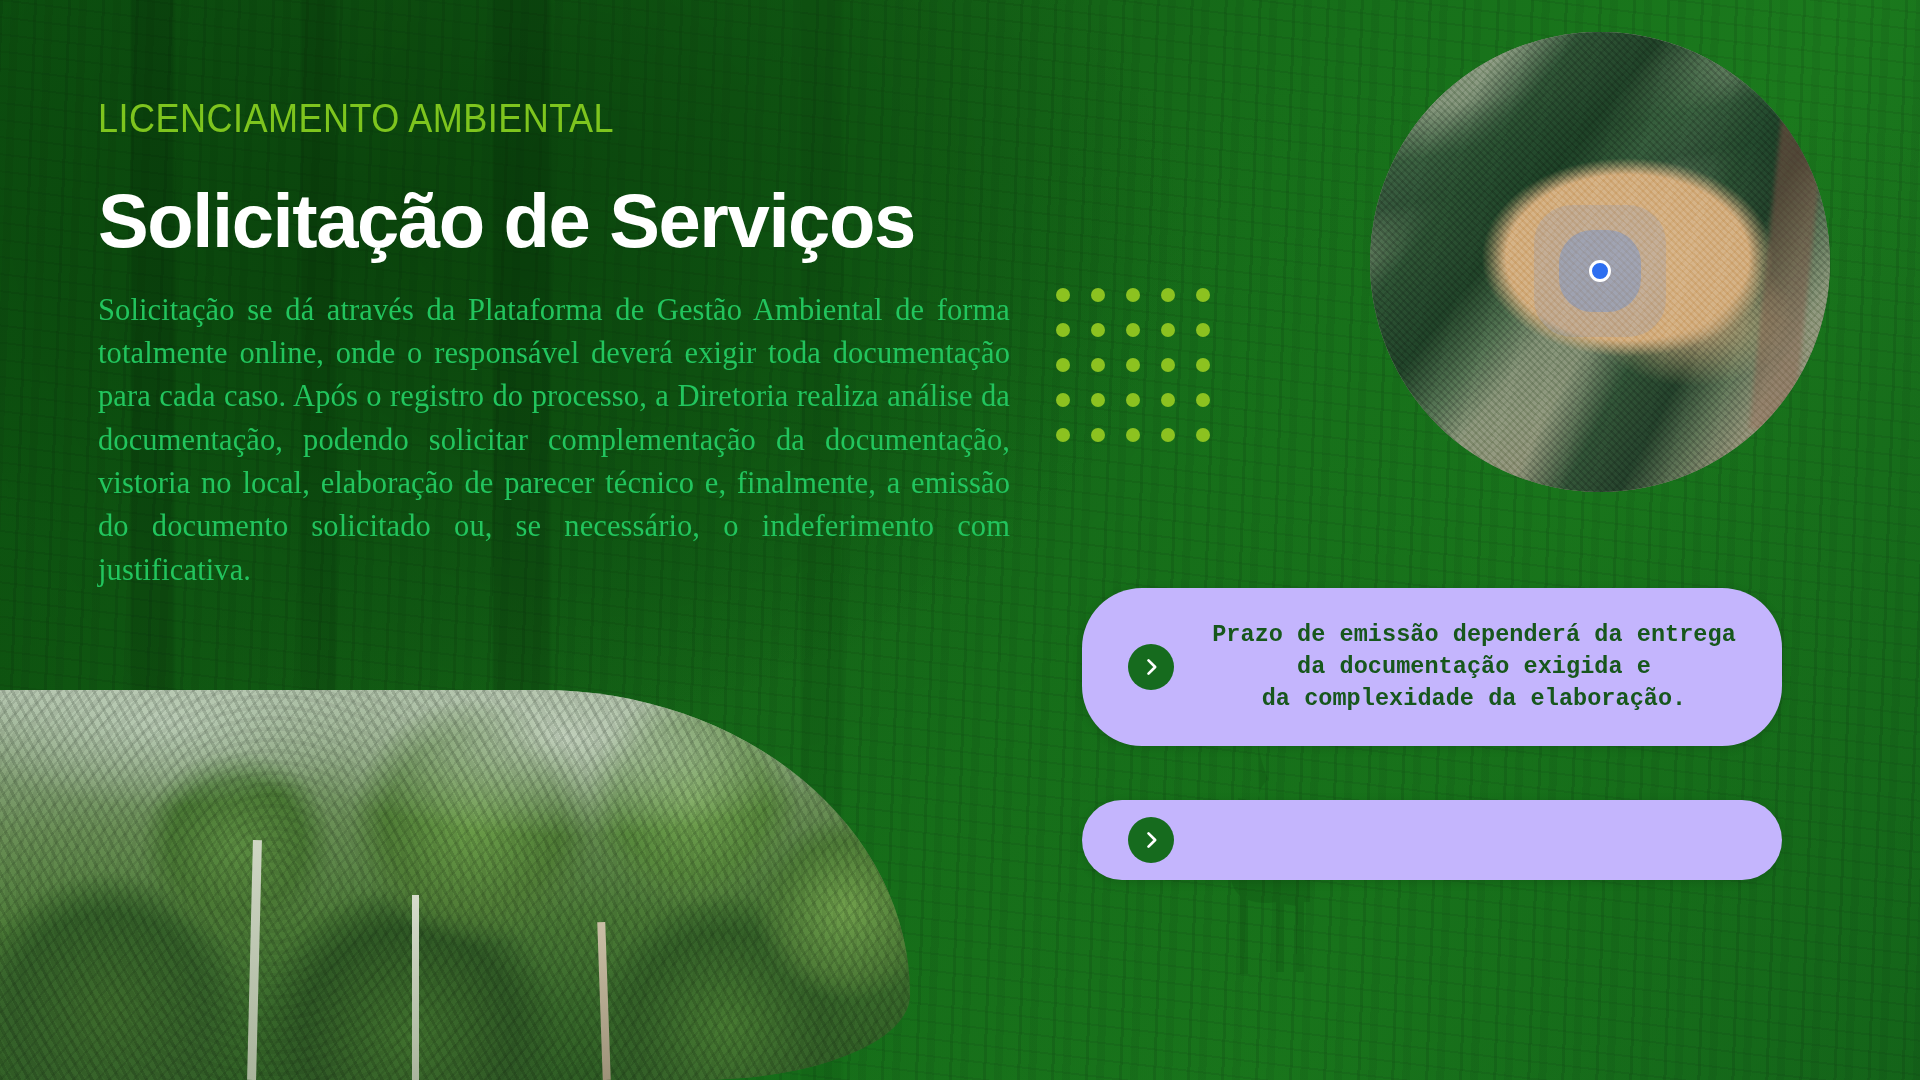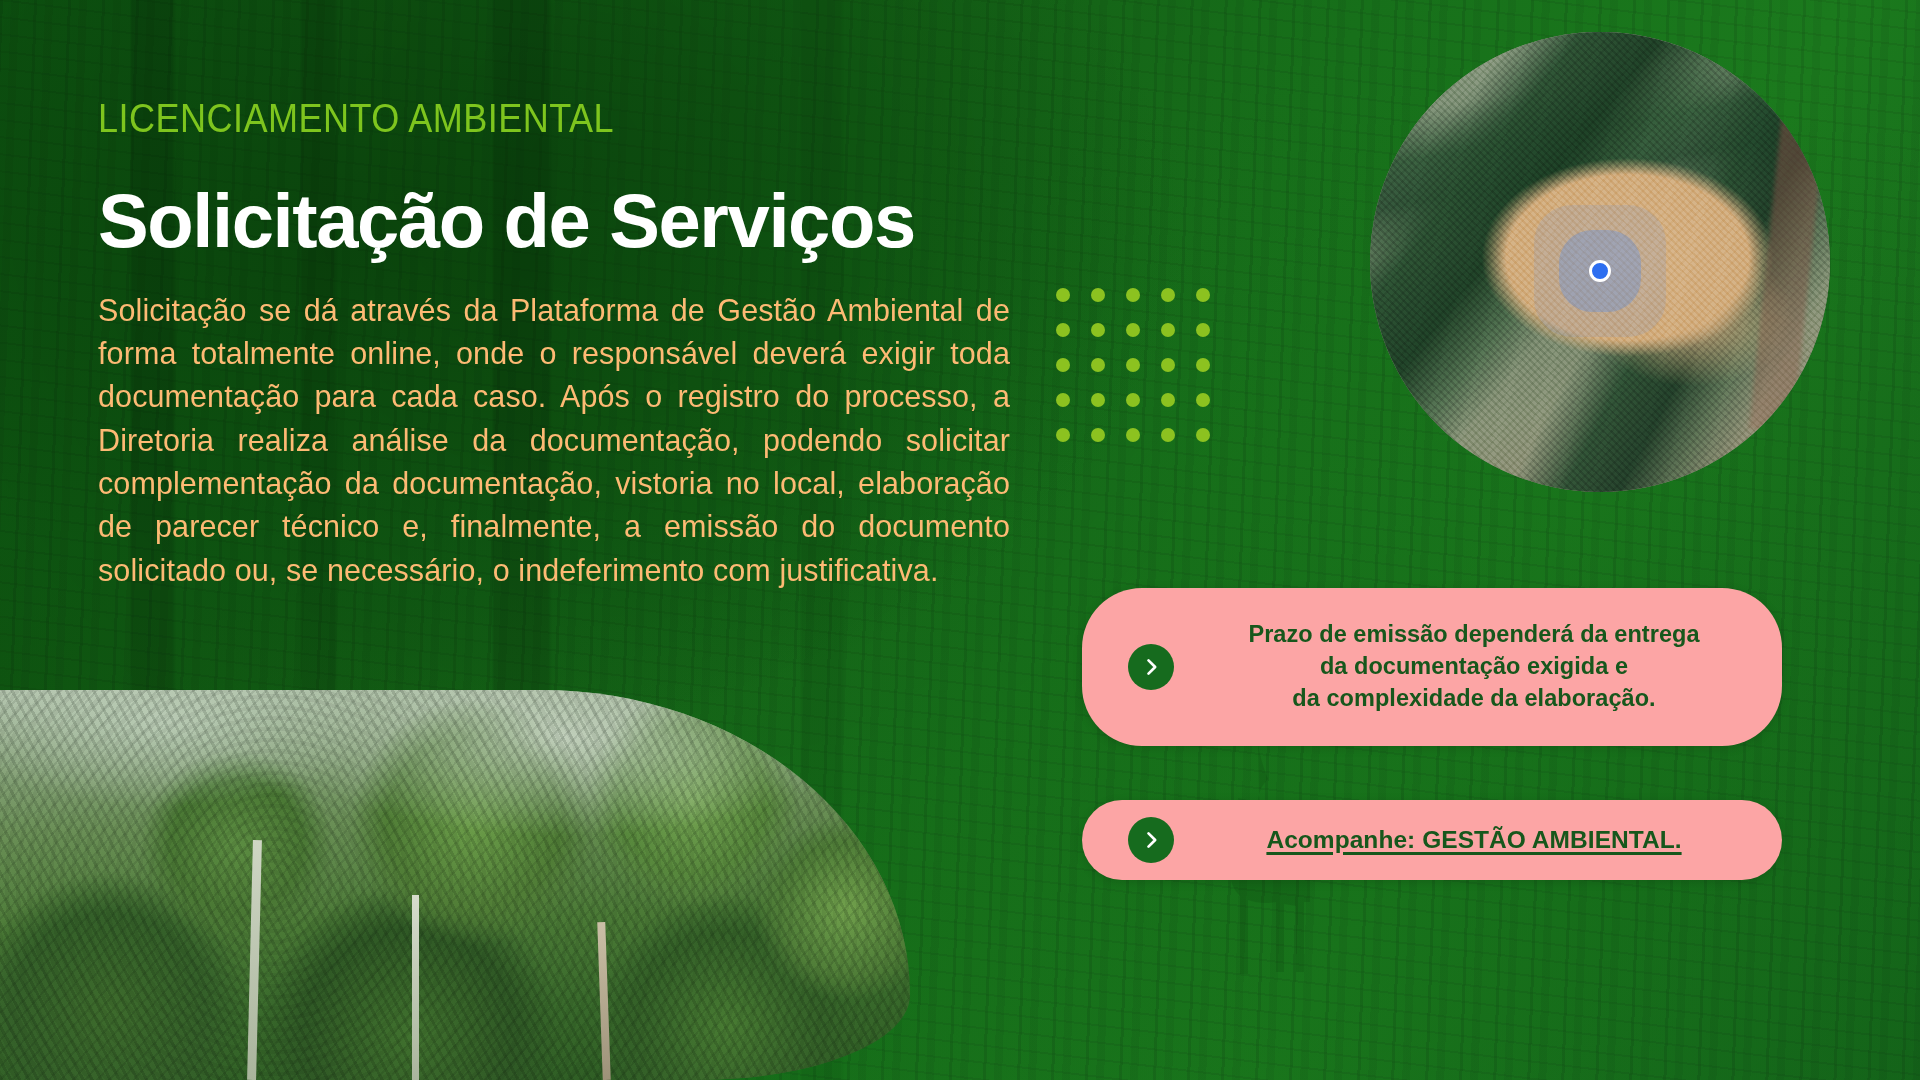--- a/index.html
+++ b/index.html
@@ -66,24 +66,25 @@
     color:#ffffff;
     letter-spacing:-1.4px;
     line-height:1.05;
     white-space:nowrap;
   }
   #body-paragraph {
     margin-top:28px;
     width:912px;
     font-size:30.5px;
     line-height:1.42;
-    color:#fdba74;
+    color:#22c55e;
     text-align:justify;
     font-weight:400;
     letter-spacing:.1px;
+    font-family:Liberation Serif, serif;
   }
 
   
   #dot-grid {
     position:absolute; left:1056px; top:288px;
     display:grid;
     grid-template-columns:repeat(5, 14px);
     grid-template-rows:repeat(5, 14px);
     gap:21px;
   }
@@ -179,25 +180,26 @@
   }
   #forest-trunk-c {
     position:absolute; left:600px; top:232px; width:8px; height:158px;
     background:linear-gradient(180deg, #cbbfa6, #9d9279);
     transform:rotate(-2deg);
   }
 
   
   .pill {
     position:absolute;
-    background:#fca5a5;
+    background:#c4b5fd;
     border-radius:60px;
     display:flex;
     align-items:center;
     box-shadow:0 2px 10px rgba(0,0,0,.14);
+    font-family:Liberation Mono, monospace;
   }
   #pill-prazo {
     left:1082px; top:588px; width:700px; height:158px;
     padding-left:46px; padding-right:30px;
   }
   #pill-acompanhe {
     left:1082px; top:800px; width:700px; height:80px;
     padding-left:46px; padding-right:30px;
   }
   .chevron-badge {
@@ -299,14 +301,13 @@
     <span>da complexidade da elaboração.</span>
   </span>
 </div>
 
 <div class="pill" id="pill-acompanhe">
   <span class="chevron-badge">
     <svg viewBox="0 0 24 24" fill="none" stroke="#ffffff" stroke-width="3.2" stroke-linecap="round" stroke-linejoin="round">
         <polyline points="9 4 17 12 9 20"></polyline>
       </svg>
   </span>
-  <span class="pill-text">Acompanhe: GESTÃO AMBIENTAL.</span>
 </div>
 
 </body></html>

